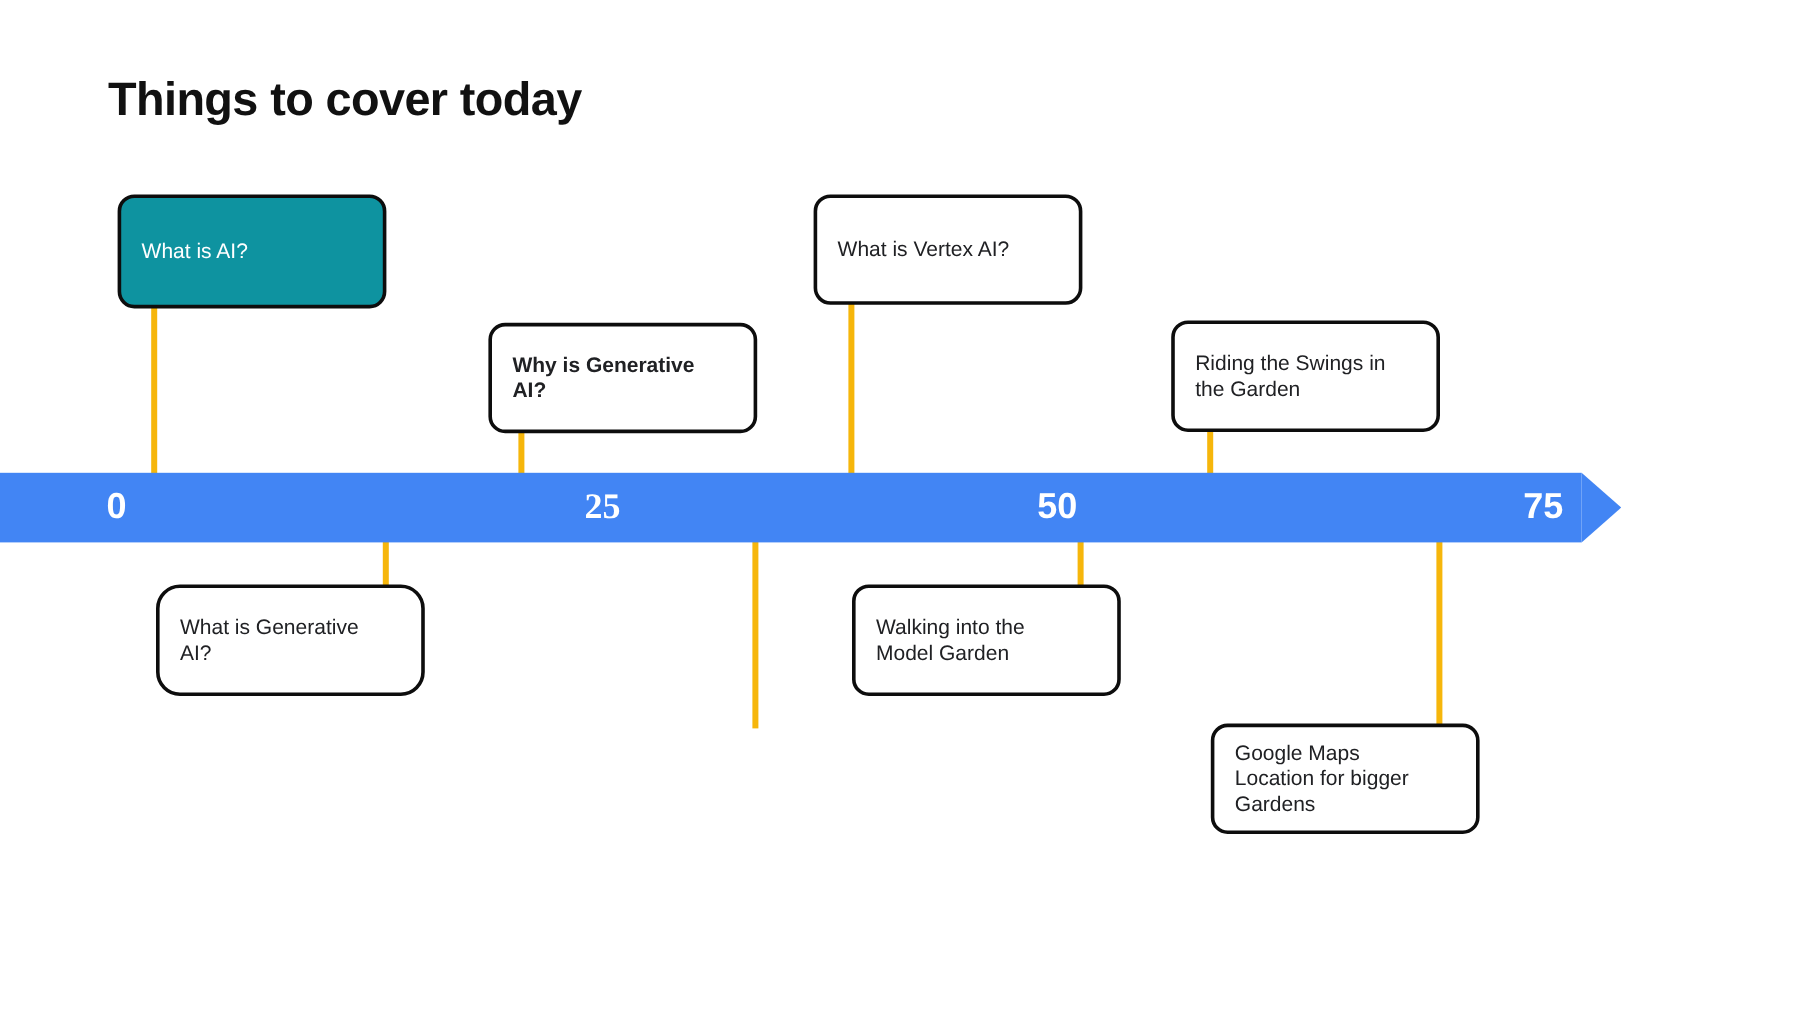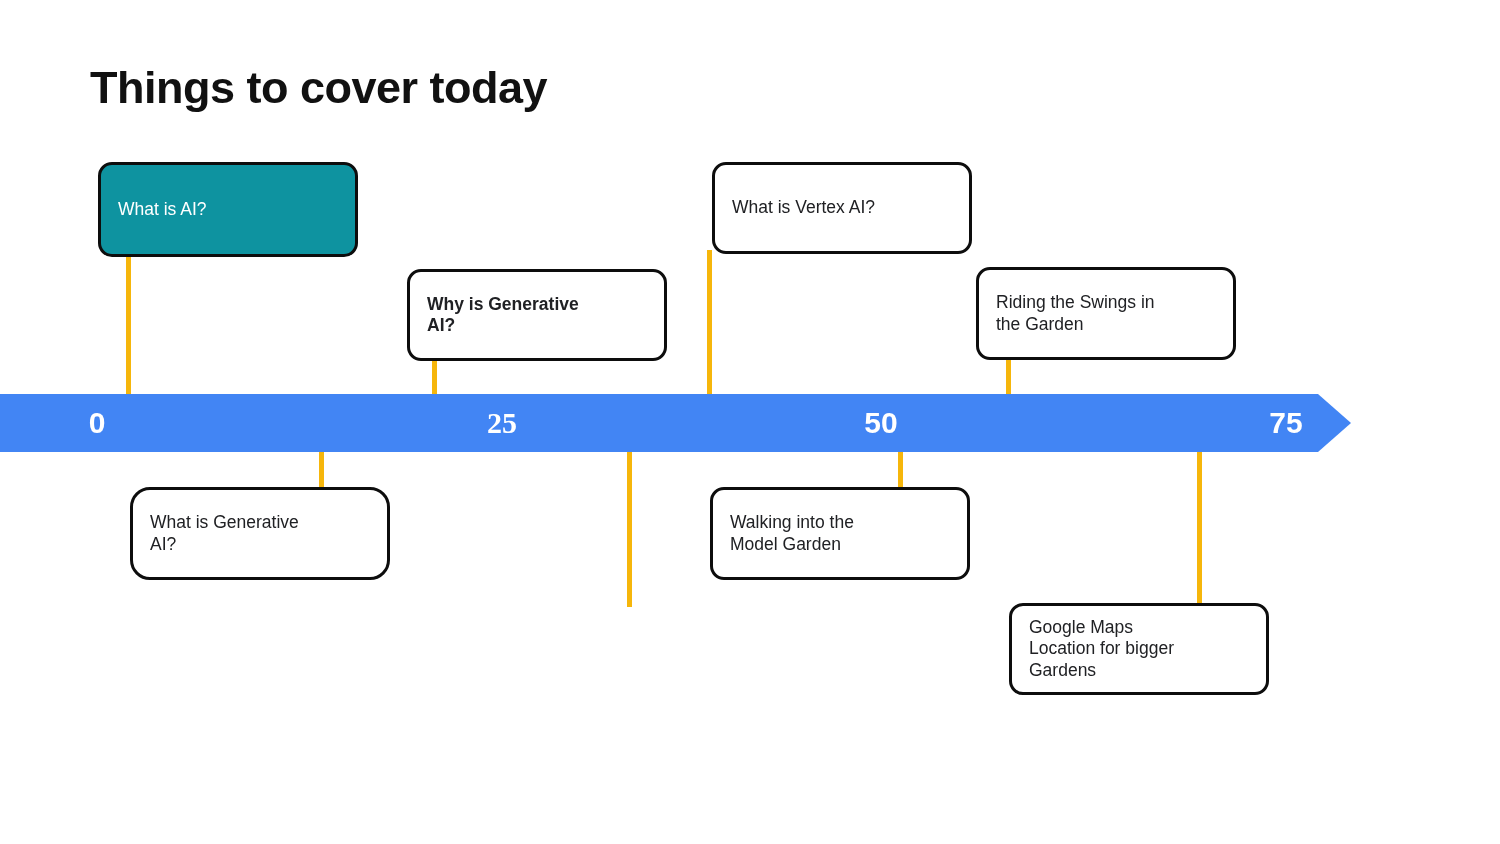--- a/index.html
+++ b/index.html
@@ -9,21 +9,21 @@
     font-family: "Liberation Sans", sans-serif;
     position: relative;
     overflow: hidden;
   }
   .slide { position: absolute; inset: 0; }
 
   .title {
     position: absolute;
     left: 90px; top: 62px;
     margin: 0;
-    font-size: 45px;
+    font-size: 39px;
     font-weight: 700;
     letter-spacing: -0.5px;
     color: #111111;
   }
 
   
   .bar {
     position: absolute;
     left: 0; top: 394px;
     width: 1318px; height: 58px;
@@ -66,21 +66,21 @@
   .c2 { left: 432px;  top: 357px; height: 39px;  }
   .c3 { left: 627px;  top: 450px; height: 157px; }
   .c4 { left: 707px;  top: 250px; height: 146px; }
   .c5 { left: 898px;  top: 450px; height: 41px;  }
   .c6 { left: 1006px; top: 356px; height: 40px;  }
   .c7 { left: 1197px; top: 450px; height: 157px; }
 
   
   .box {
     position: absolute;
-    width: 260px;
+    width: 224px;
     box-sizing: border-box;
     background: #ffffff;
     border: 3px solid #0d0d0d;
     border-radius: 14px;
     display: flex;
     align-items: center;
     padding: 8px 12px 8px 17px;
     font-size: 17.5px;
     line-height: 1.22;
     color: #202124;
@@ -88,21 +88,21 @@
     z-index: 3;
   }
   .box.highlight {
     background: #0e93a0;
     color: #ffffff;
   }
   .item0 { left: 98px;   top: 162px; height: 95px; }
   .item1 { left: 130px;  top: 487px; height: 93px; border-radius: 20px; }
   .item2 { left: 407px;  top: 269px; height: 92px; font-weight: bold; }
   .item3 { left: 435px;  top: 603px; height: 92px; }
-  .item4 { left: 678px;  top: 162px; height: 92px; margin-left: 34px; }
+  .item4 { left: 678px;  top: 162px; height: 92px; }
   .item5 { left: 710px;  top: 487px; height: 93px; }
   .item6 { left: 976px;  top: 267px; height: 93px; }
   .item7 { left: 1009px; top: 603px; height: 92px; }
 </style>
 </head>
 <body>
 
 <div class="slide">
 
   <h1 class="title">Things to cover today</h1>

